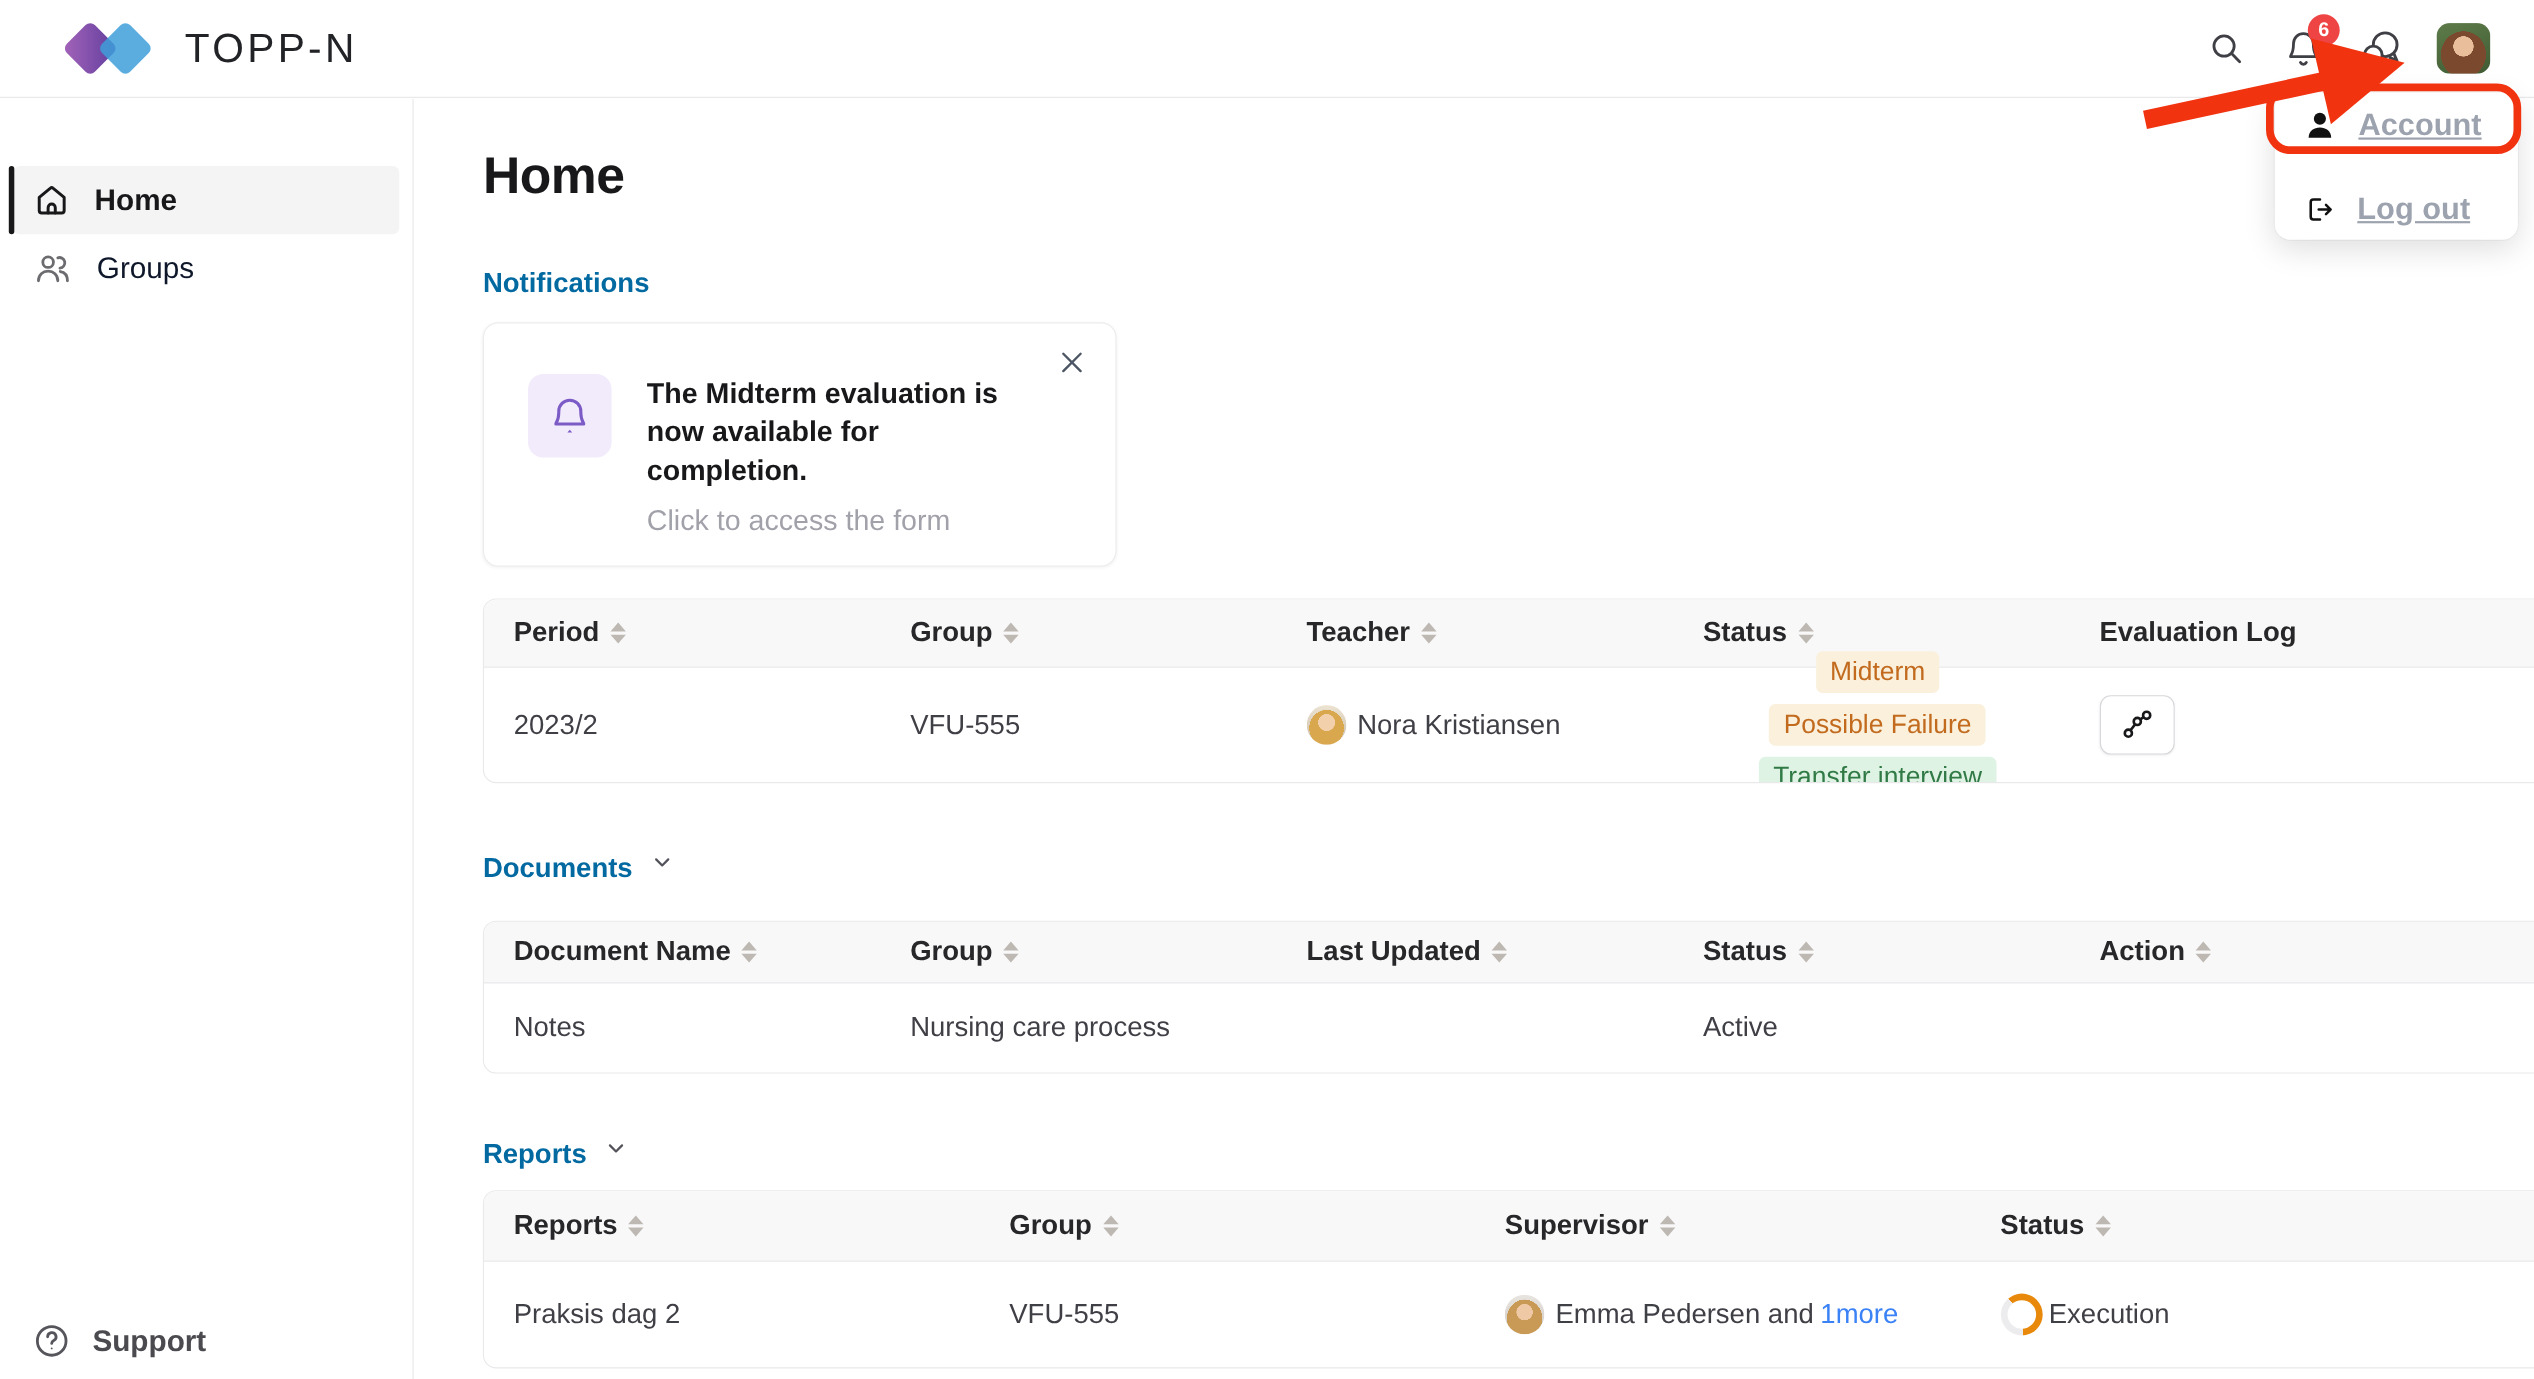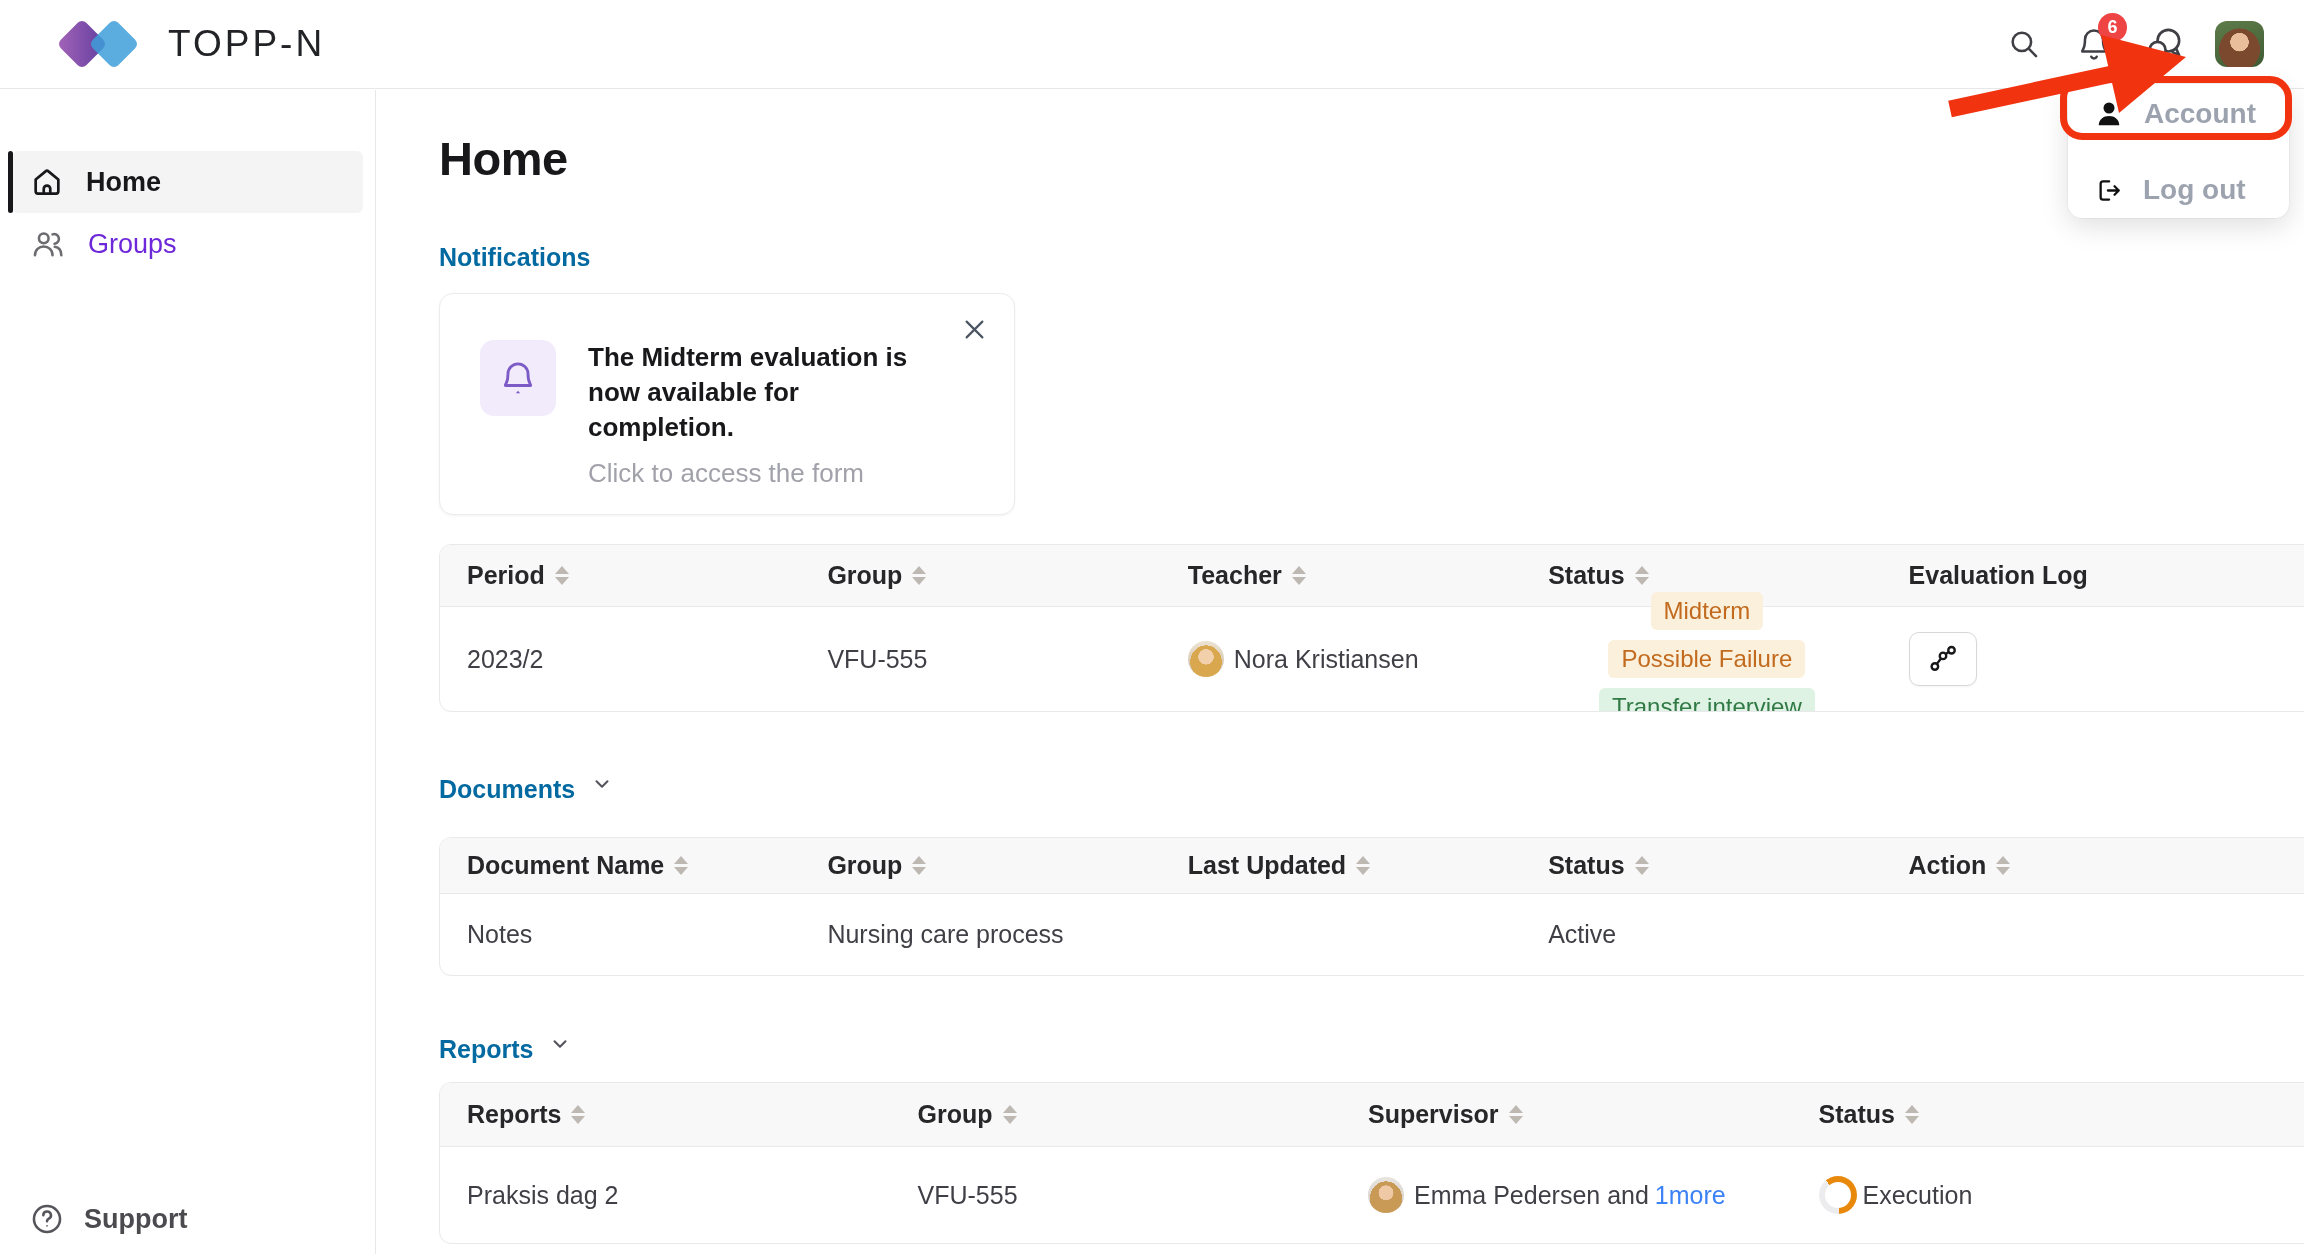--- a/index.html
+++ b/index.html
@@ -135,21 +135,21 @@
   .status-exec { gap:6px; }
 
   
   .dropdown {
     position:absolute; left:2068px; top:84px; width:221px; height:134px;
     background:#fff; border-radius:14px; z-index:20; padding:4px 0;
     box-shadow:0 8px 28px rgba(0,0,0,0.13), 0 0 0 1px rgba(0,0,0,0.03);
   }
   .menu-item {
     height:52px; display:flex; align-items:center; gap:20px; padding-left:26px;
-    font-size:28px; font-weight:600; color:#9CA3AF; cursor:pointer;
+    font-size:28px; font-weight:600; color:#9CA3AF; cursor:pointer;text-decoration:underline;
   }
   .menu-item + .menu-item { margin-top:24px; }
 
   
   .annot-rect {
     position:absolute; left:2060px; top:76px; width:232px; height:64px;
     border:7px solid #F23310; border-radius:22px; z-index:25; pointer-events:none;
   }
   .annot-arrow { position:absolute; left:0; top:0; z-index:30; pointer-events:none; }
 </style>
@@ -204,21 +204,21 @@
     </svg>
     <span>Home</span>
   </div>
   <div class="nav-item">
     <svg width="36" height="34" viewBox="0 0 24 24" fill="none" stroke="#6B6B70" stroke-width="1.8" stroke-linecap="round">
       <circle cx="9" cy="8" r="3.4"></circle>
       <path d="M2.8 20 c0-4 2.8-6.2 6.2-6.2 s6.2 2.2 6.2 6.2"></path>
       <path d="M15.2 5.2 a3.4 3.4 0 1 1 1.4 6.6"></path>
       <path d="M16.8 14 c2.9 0.4 4.6 2.6 4.6 6"></path>
     </svg>
-    <span style="color:#6d28d9;">Groups</span>
+    <span style="color:#0f172a;">Groups</span>
   </div>
   <div class="support-item">
     <svg width="34" height="34" viewBox="0 0 24 24" fill="none" stroke="#55555B" stroke-width="1.8" stroke-linecap="round">
       <circle cx="12" cy="12" r="9.2"></circle>
       <path d="M9.4 9.4 a2.7 2.7 0 1 1 3.9 2.4 c-0.8 0.4 -1.3 0.9 -1.3 1.8"></path>
       <circle cx="12" cy="16.8" r="0.6" fill="#55555B" stroke="none"></circle>
     </svg>
     <span>Support</span>
   </div>
 </nav>

